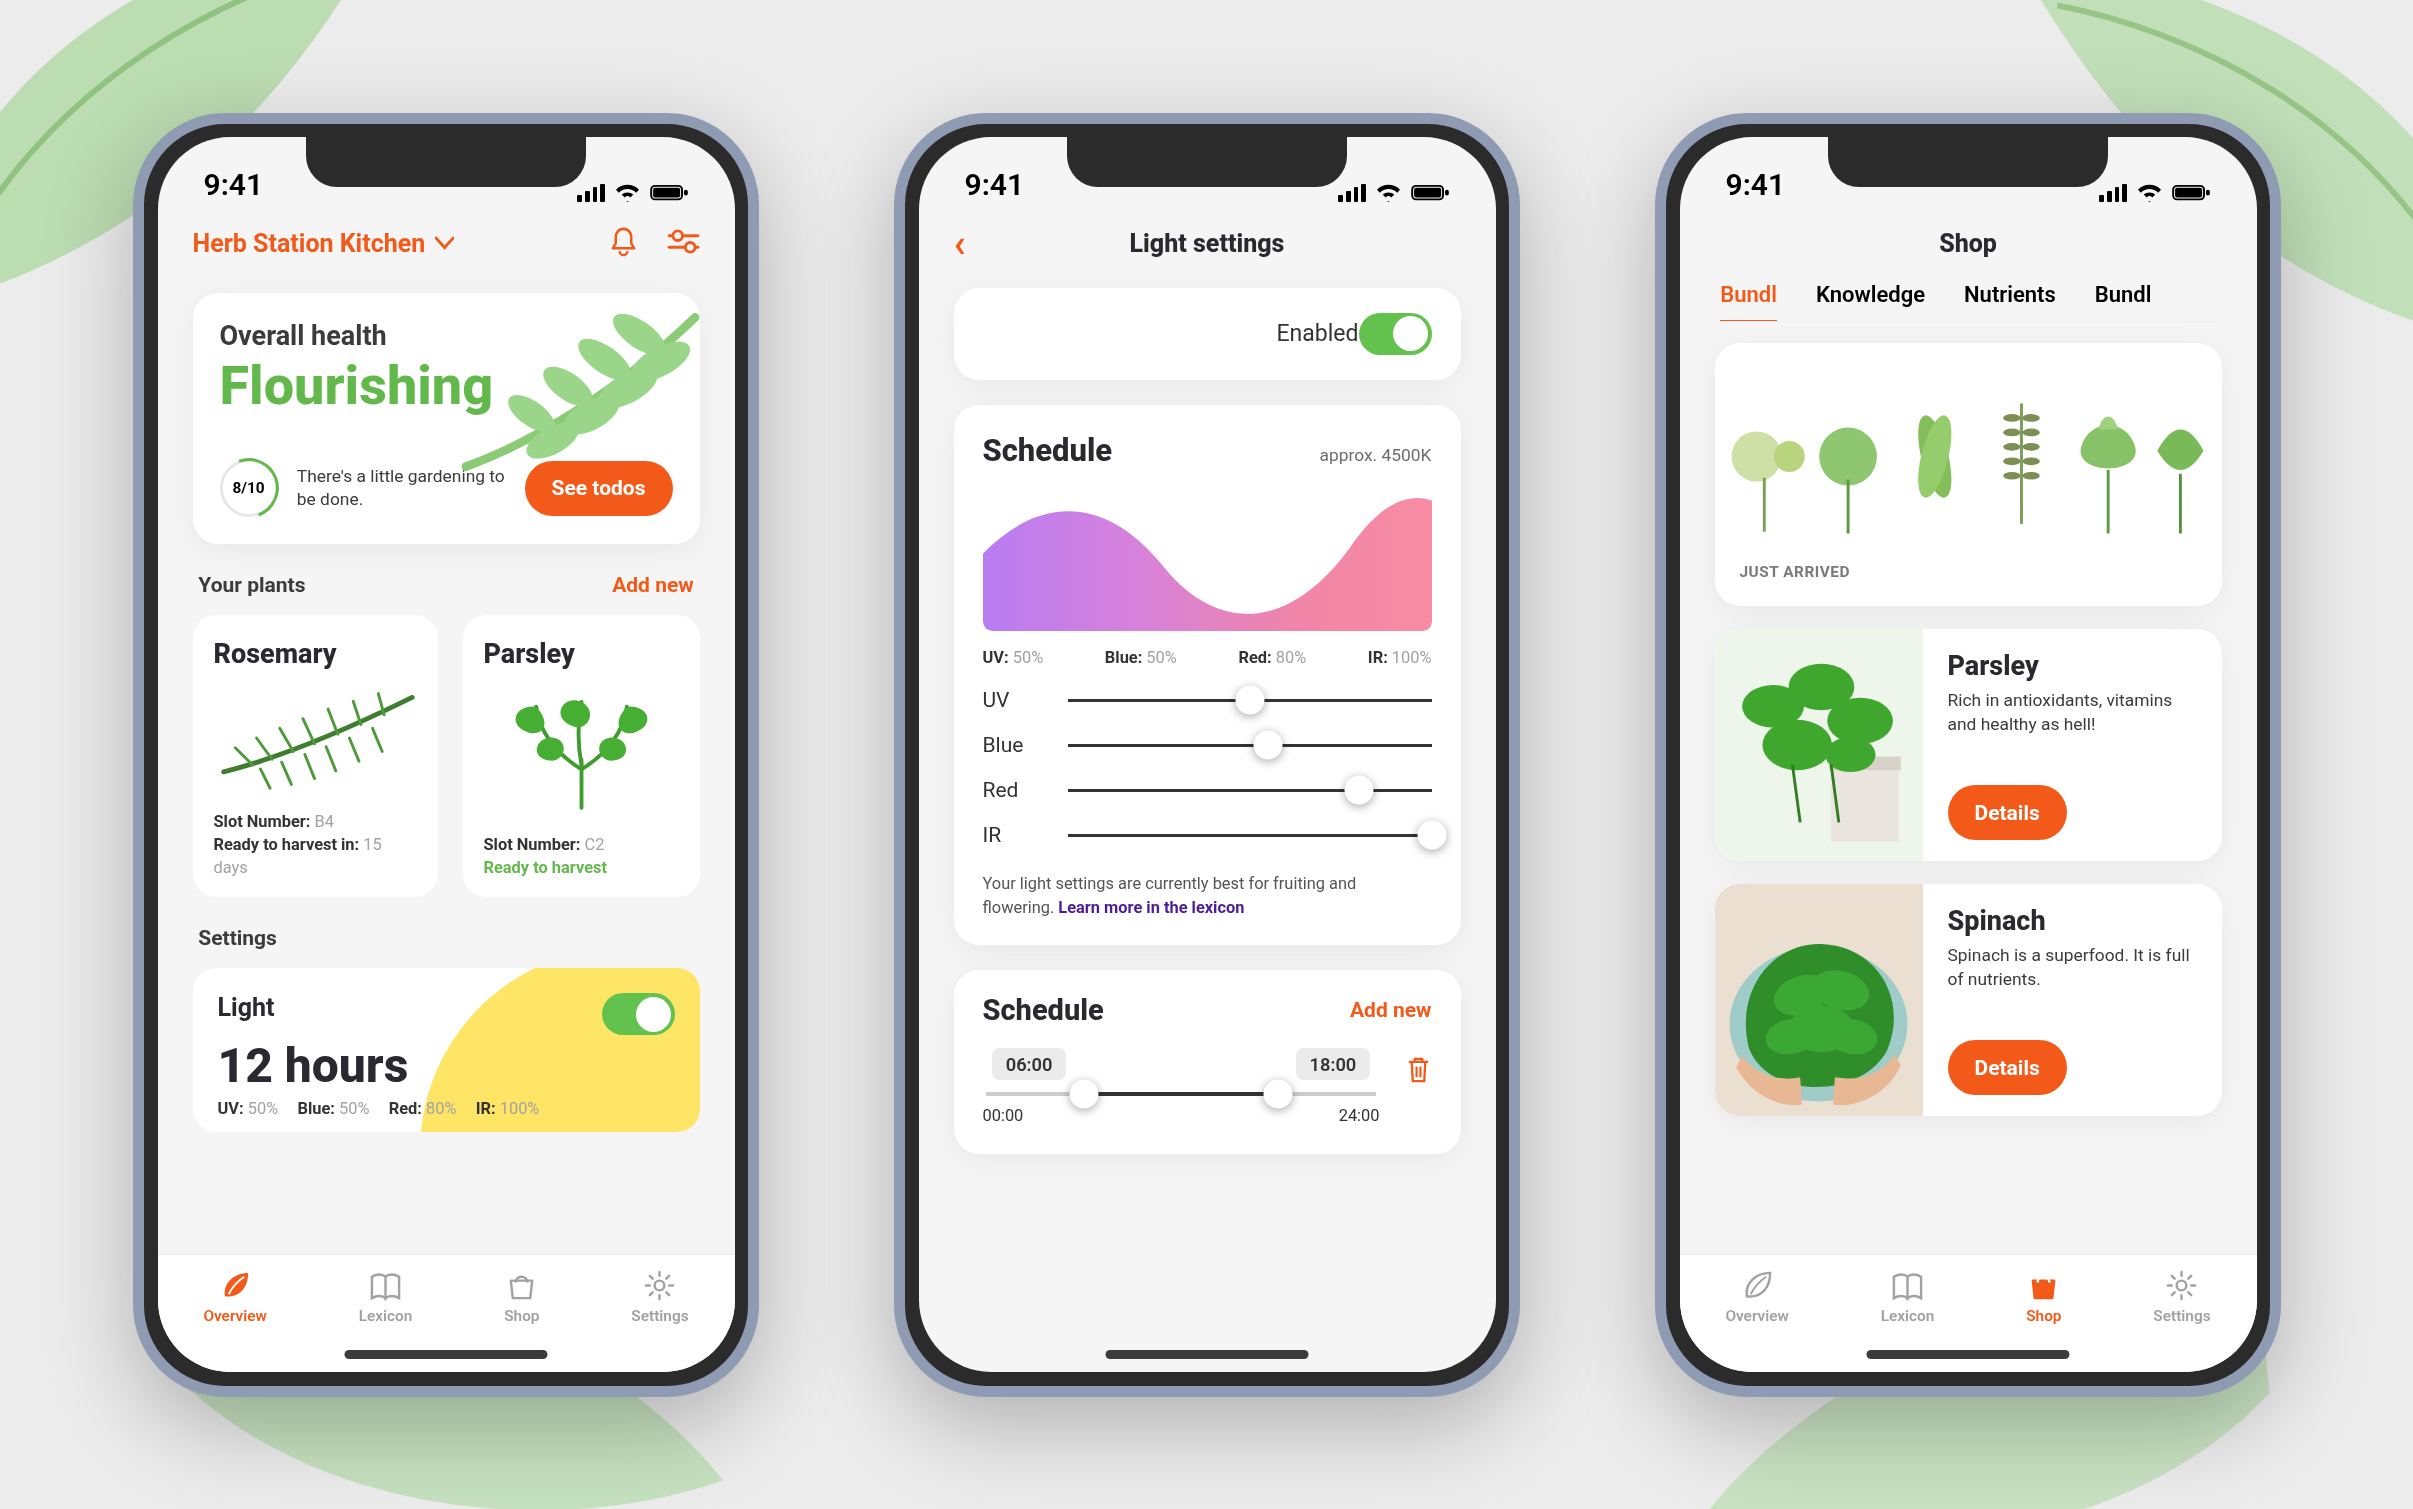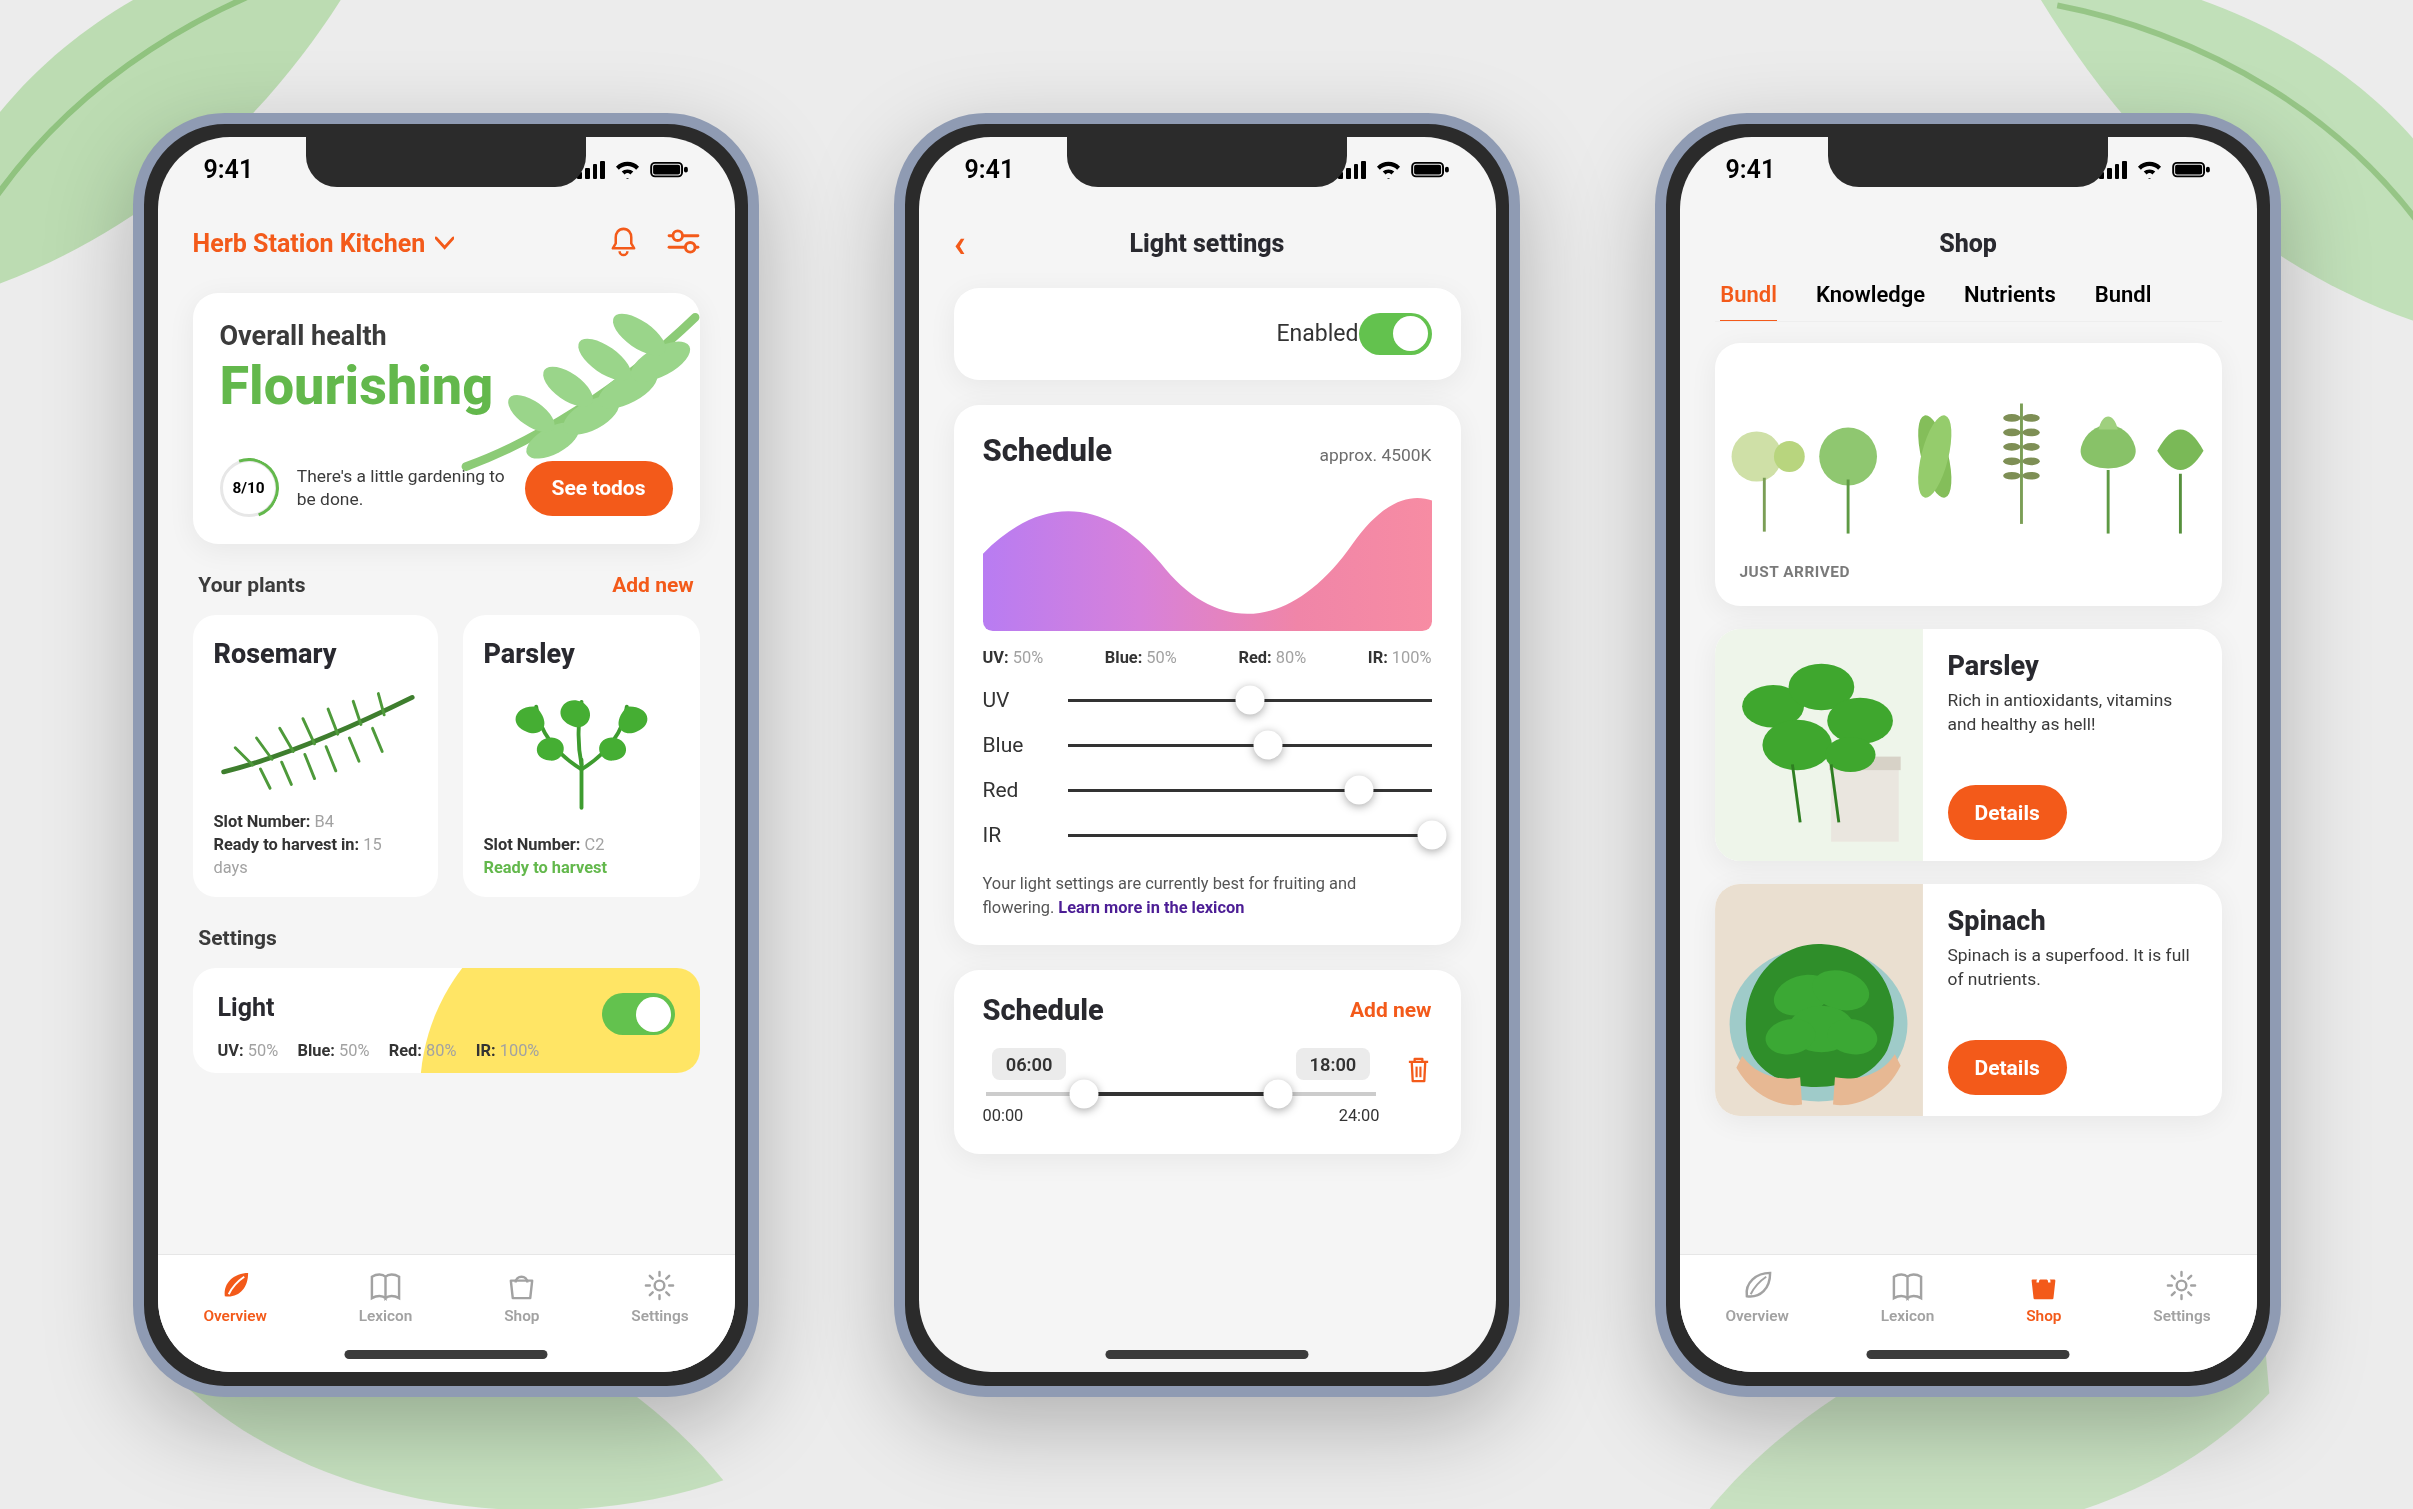--- a/index.html
+++ b/index.html
@@ -37,22 +37,22 @@
   .inner{
     position:absolute;inset:13.5px;background:#F5F5F5;border-radius:72px;overflow:hidden;
     display:flex;flex-direction:column;
   }
   
   .notch{
     position:absolute;top:0;left:50%;transform:translateX(-50%);
     width:280px;height:50px;background:#2b2b2b;border-radius:0 0 31px 31px;z-index:5;
   }
   .status-bar{
-    height:75px;display:flex;align-items:center;justify-content:space-between;
-    padding:0 46px 9.7px 46px;font-weight:600;font-size:25px;
+    height:75px;display:flex;align-items:flex-end;justify-content:space-between;
+    padding:0 46px 9.7px 46px;font-weight:600;font-size:30px;
   }
   .status-bar .icons{display:flex;gap:9.7px;align-items:center}
   .signal-bars{display:flex;gap:2.9px;align-items:flex-end}
   .signal-bars span{width:4.8px;background:#000;display:block;border-radius:1px}
   .wifi,.battery{display:inline-block;}
   .wifi svg,.battery svg{display:block}
 
   .screen-body{flex:1;overflow:hidden;padding:0 35px;display:flex;flex-direction:column}
 
   
@@ -323,20 +323,21 @@
 
       <div class="section-row">
           <div class="section-title">Settings</div>
         </div>
 
       <div class="light-card">
         <div style="display:flex;justify-content:space-between;align-items:flex-start">
           <div class="light-label">Light</div>
           <div class="toggle"></div>
         </div>
+        <div class="light-value">12 hours</div>
         <div class="spectrum-readout">
           <span><b>UV:</b> <span class="muted">50%</span></span>
           <span><b>Blue:</b> <span class="muted">50%</span></span>
           <span><b>Red:</b> <span class="muted">80%</span></span>
           <span><b>IR:</b> <span class="muted">100%</span></span>
         </div>
       </div>
     </div>
 
     <div class="tabbar">

